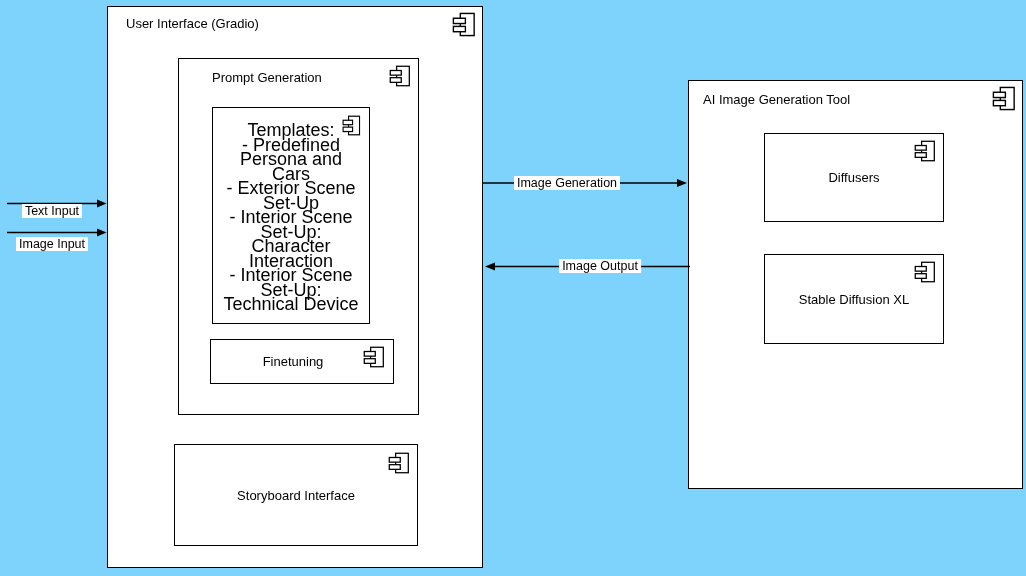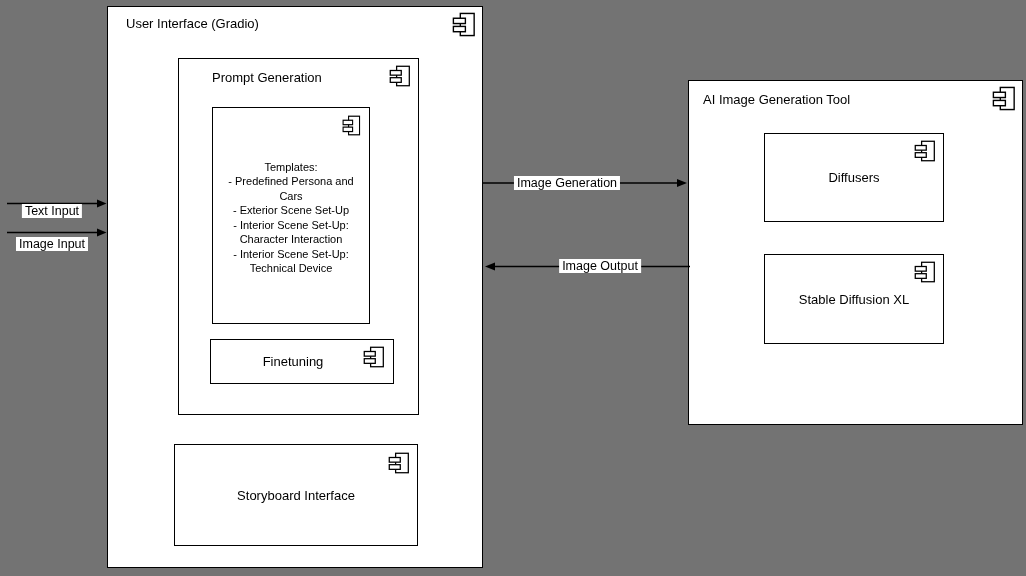--- a/index.html
+++ b/index.html
@@ -6,21 +6,21 @@
     margin: 0;
     padding: 0;
     background: #ffffff;
     font-family: "Liberation Sans", sans-serif;
     color: #000000;
   }
   .canvas {
     position: relative;
     width: 1026px;
     height: 576px;
-    background: #737373;
+    background: #7dd3fc;
     overflow: hidden;
   }
   .box {
     position: absolute;
     border: 1px solid #000000;
     background: #ffffff;
     box-sizing: border-box;
   }
   .box-title {
     position: absolute;
@@ -31,21 +31,21 @@
   .flex-center {
     display: flex;
     align-items: center;
     justify-content: center;
   }
   .center-label {
     font-size: 13px;
     text-align: center;
   }
   .templates-text {
-    font-size: 11px;
+    font-size: 18px;
     line-height: 14.5px;
     text-align: center;
     white-space: pre-line;
     margin-top: 4px;
   }
   .uml-icon {
     position: absolute;
     top: 6px;
     right: 7px;
     width: 22px;
@@ -130,21 +130,21 @@
     <div class="box flex-center" style="left:66px; top:437px; width:244px; height:102px;">
       <span class="uml-icon" style="top:7px; right:7px;"><svg viewBox="0 0 26 26" width="100%" height="100%" preserveAspectRatio="none">
             <rect x="9" y="1.5" width="15" height="23" fill="#ffffff" stroke="#000000" stroke-width="1.5"></rect>
             <rect x="1.5" y="6.5" width="13" height="5.5" fill="#ffffff" stroke="#000000" stroke-width="1.5"></rect>
             <rect x="1.5" y="15" width="13" height="5.5" fill="#ffffff" stroke="#000000" stroke-width="1.5"></rect>
           </svg></span>
       <div class="center-label">Storyboard Interface</div>
     </div>
   </div>
 
-  <div class="box" style="left:688px; top:80px; width:335px; height:345px;">
+  <div class="box" style="left:688px; top:80px; width:335px; height:409px;">
     <div class="box-title" style="left:14px; top:11px;">AI Image Generation Tool</div>
     <span class="uml-icon lg"><svg viewBox="0 0 26 26" width="100%" height="100%" preserveAspectRatio="none">
           <rect x="9" y="1.5" width="15" height="23" fill="#ffffff" stroke="#000000" stroke-width="1.5"></rect>
           <rect x="1.5" y="6.5" width="13" height="5.5" fill="#ffffff" stroke="#000000" stroke-width="1.5"></rect>
           <rect x="1.5" y="15" width="13" height="5.5" fill="#ffffff" stroke="#000000" stroke-width="1.5"></rect>
         </svg></span>
 
     <div class="box flex-center" style="left:75px; top:173px; width:180px; height:90px;">
       <span class="uml-icon"><svg viewBox="0 0 26 26" width="100%" height="100%" preserveAspectRatio="none">
             <rect x="9" y="1.5" width="15" height="23" fill="#ffffff" stroke="#000000" stroke-width="1.5"></rect>

